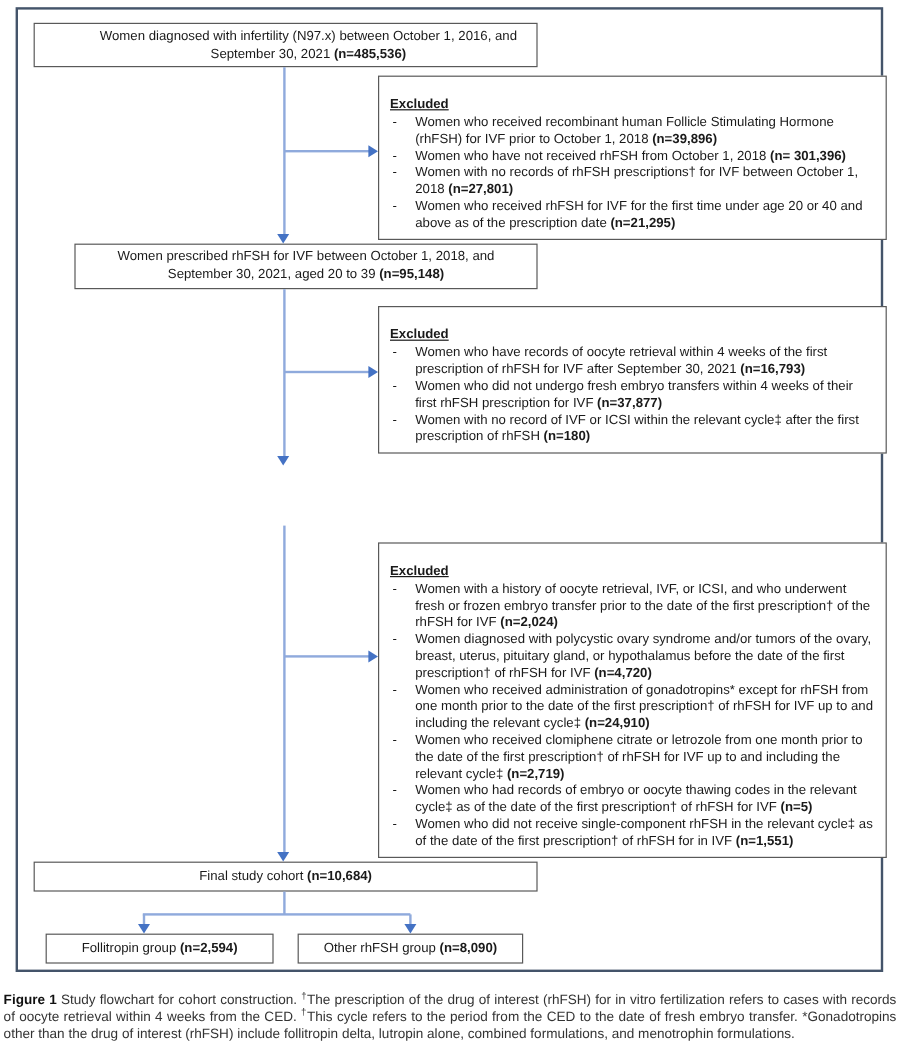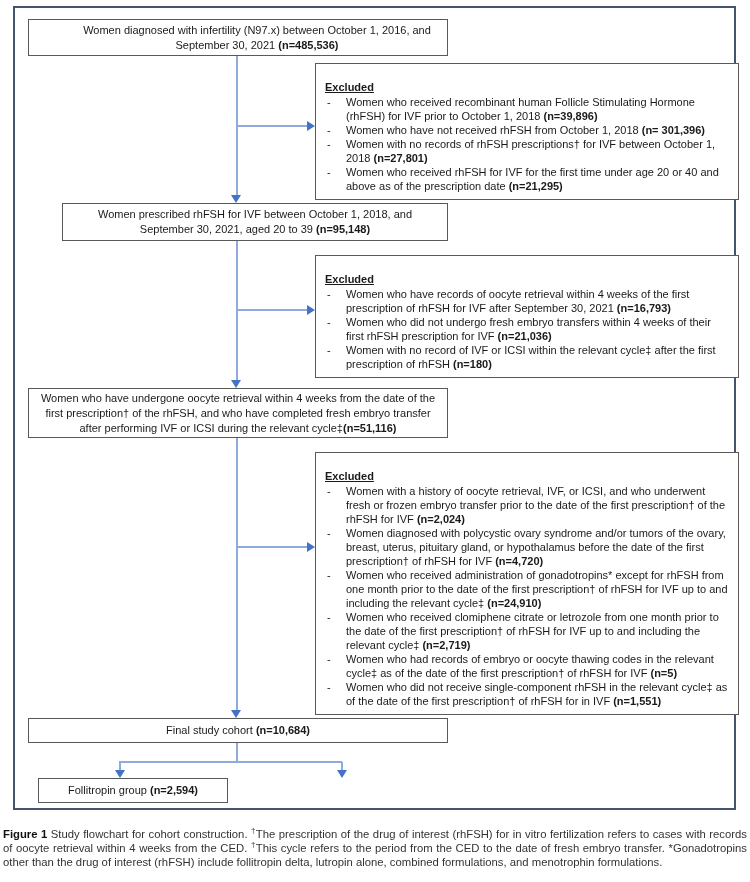--- a/index.html
+++ b/index.html
@@ -40,32 +40,32 @@
   <div class="outer-border"></div>
 
   <div class="box main" style="left:28px;top:19px;width:420px;height:37px;padding-left:48px;">
     <span>Women diagnosed with infertility (N97.x) between October 1, 2016, and September 30, 2021 <b>(n=485,536)</b></span>
   </div>
 
   <div class="box main" style="left:62px;top:203px;width:386px;height:38px;">
     <span>Women prescribed rhFSH for IVF between October 1, 2018, and September 30, 2021, aged 20 to 39 <b>(n=95,148)</b></span>
   </div>
 
-  <div class="box main" style="left:28px;top:388px;width:420px;height:50px;">
-    <span>Women who have undergone oocyte retrieval within 4 weeks from the date of the first prescription† of the rhFSH, and who have completed fresh embryo transfer after performing IVF or ICSI during the relevant cycle‡<b>(n=51,116)</b></span>
-  </div>
 
   <div class="box main" style="left:28px;top:718px;width:420px;height:25px;">
     <span>Final study cohort <b>(n=10,684)</b></span>
   </div>
 
   <div class="box main" style="left:38px;top:778px;width:190px;height:25px;">
     <span>Follitropin group <b>(n=2,594)</b></span>
   </div>
 
+  <div class="box main" style="left:248px;top:778px;width:188px;height:25px;">
+    <span>Other rhFSH group <b>(n=8,090)</b></span>
+  </div>
 
   <div class="box ex" style="left:315px;top:63px;width:424px;">
     <div class="ex-title">Excluded</div>
     <div>
         <div class="ex-item">
           <span class="dash">-</span>
           <span class="ex-text">Women who received recombinant human Follicle Stimulating Hormone (rhFSH) for IVF prior to October 1, 2018 <b>(n=39,896)</b></span>
         </div>
         <div class="ex-item">
           <span class="dash">-</span>
@@ -84,21 +84,21 @@
 
   <div class="box ex" style="left:315px;top:255px;width:424px;">
     <div class="ex-title">Excluded</div>
     <div>
         <div class="ex-item">
           <span class="dash">-</span>
           <span class="ex-text">Women who have records of oocyte retrieval within 4 weeks of the first prescription of rhFSH for IVF after September 30, 2021 <b>(n=16,793)</b></span>
         </div>
         <div class="ex-item">
           <span class="dash">-</span>
-          <span class="ex-text">Women who did not undergo fresh embryo transfers within 4 weeks of their first rhFSH prescription for IVF <b>(n=21,036)</b></span>
+          <span class="ex-text">Women who did not undergo fresh embryo transfers within 4 weeks of their first rhFSH prescription for IVF <b>(n=37,877)</b></span>
         </div>
         <div class="ex-item">
           <span class="dash">-</span>
           <span class="ex-text">Women with no record of IVF or ICSI within the relevant cycle‡ after the first prescription of rhFSH <b>(n=180)</b></span>
         </div>
       </div>
   </div>
 
   <div class="box ex" style="left:315px;top:452px;width:424px;">
     <div class="ex-title">Excluded</div>

